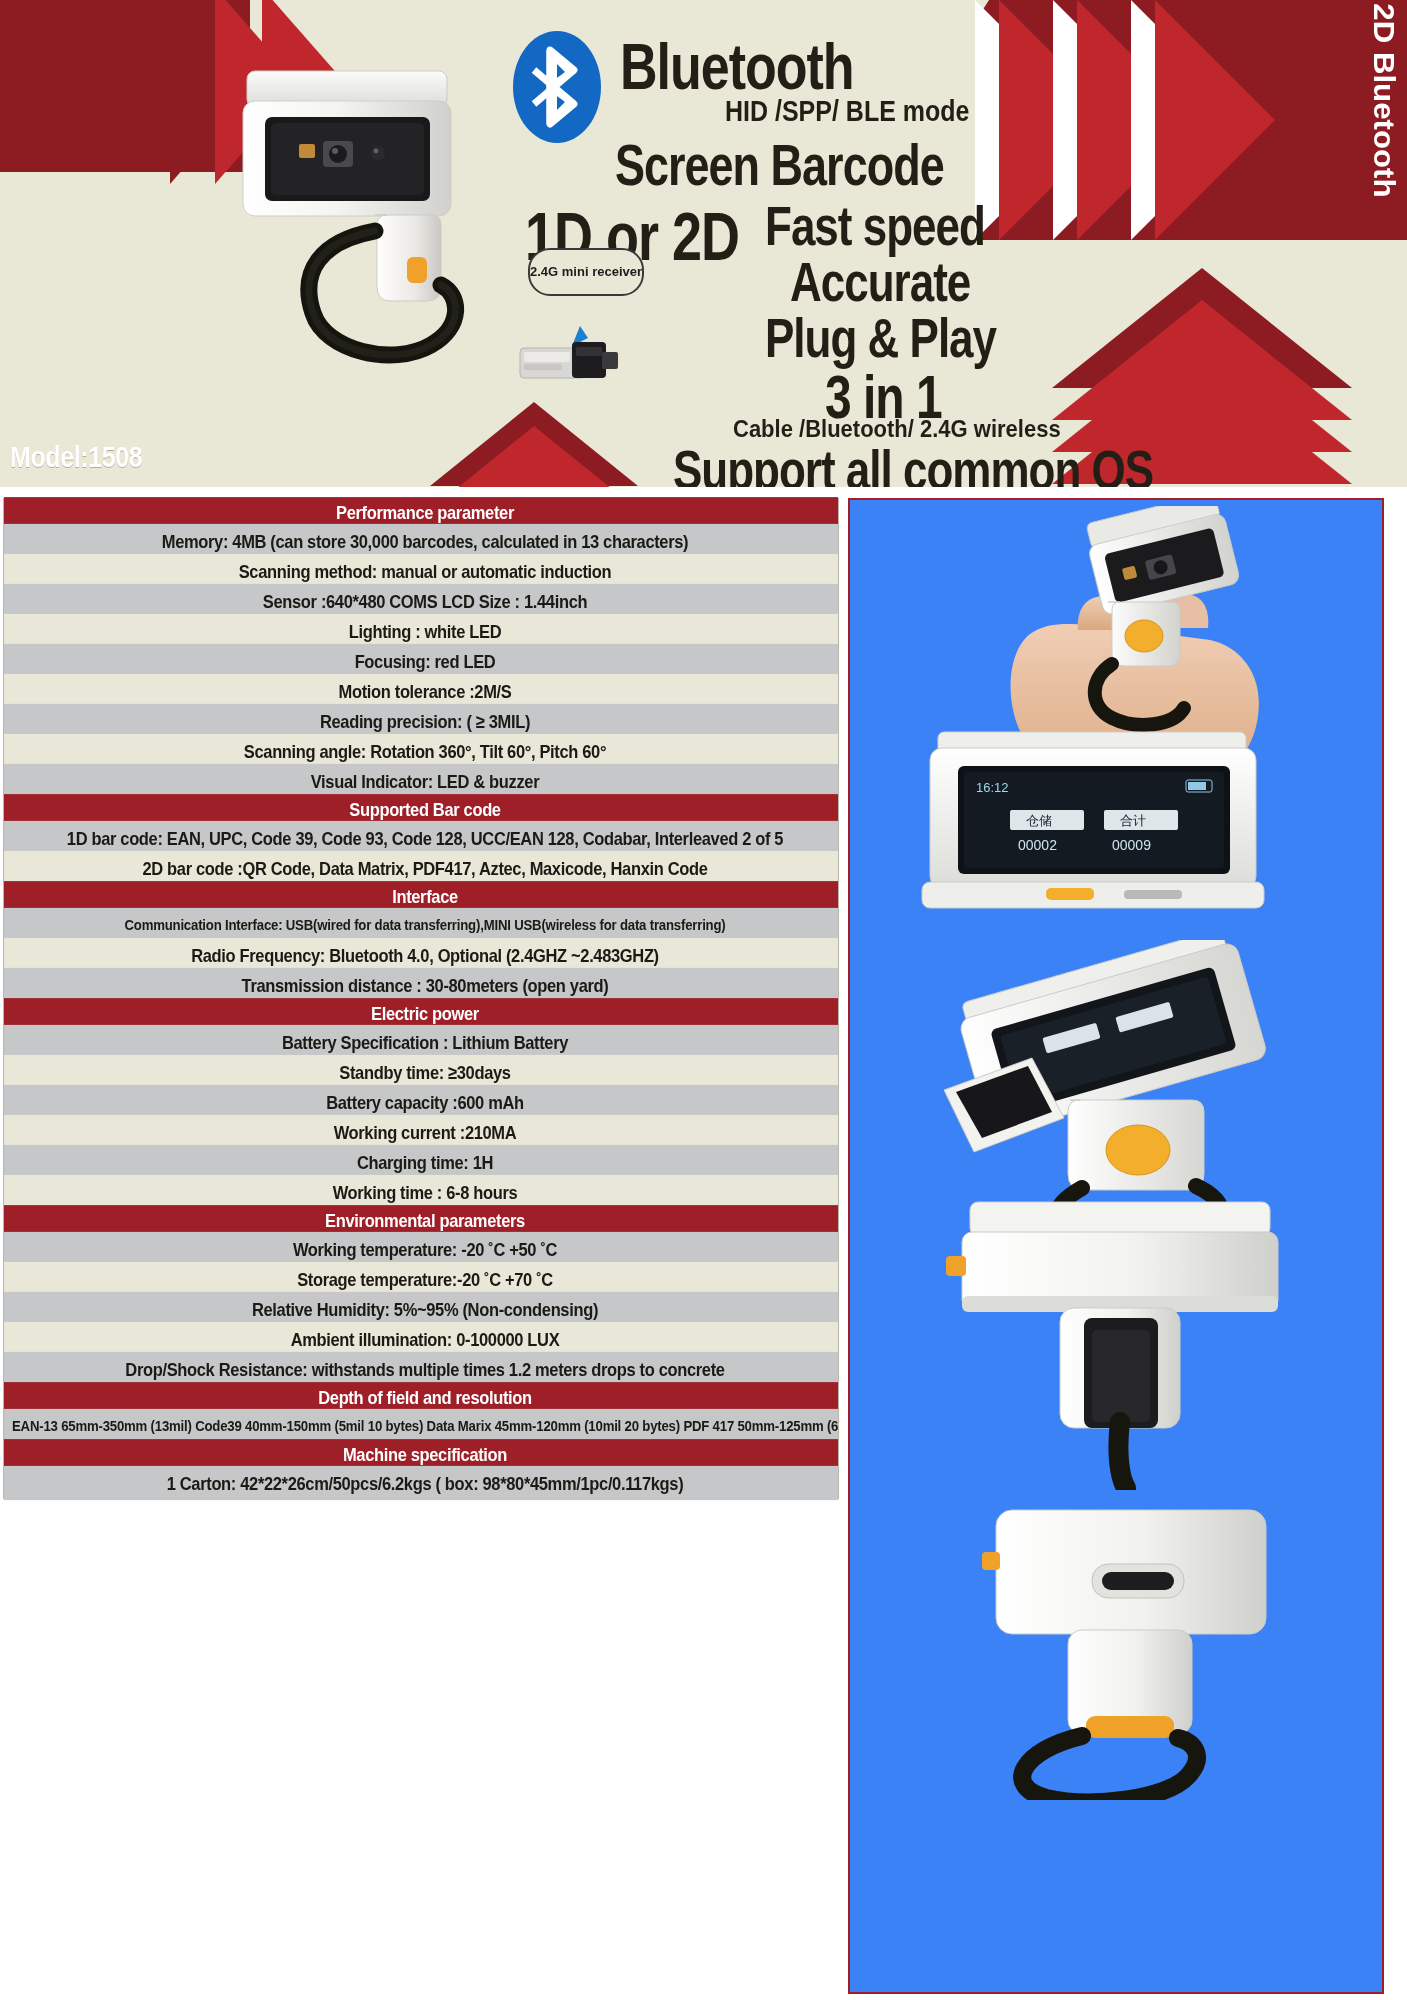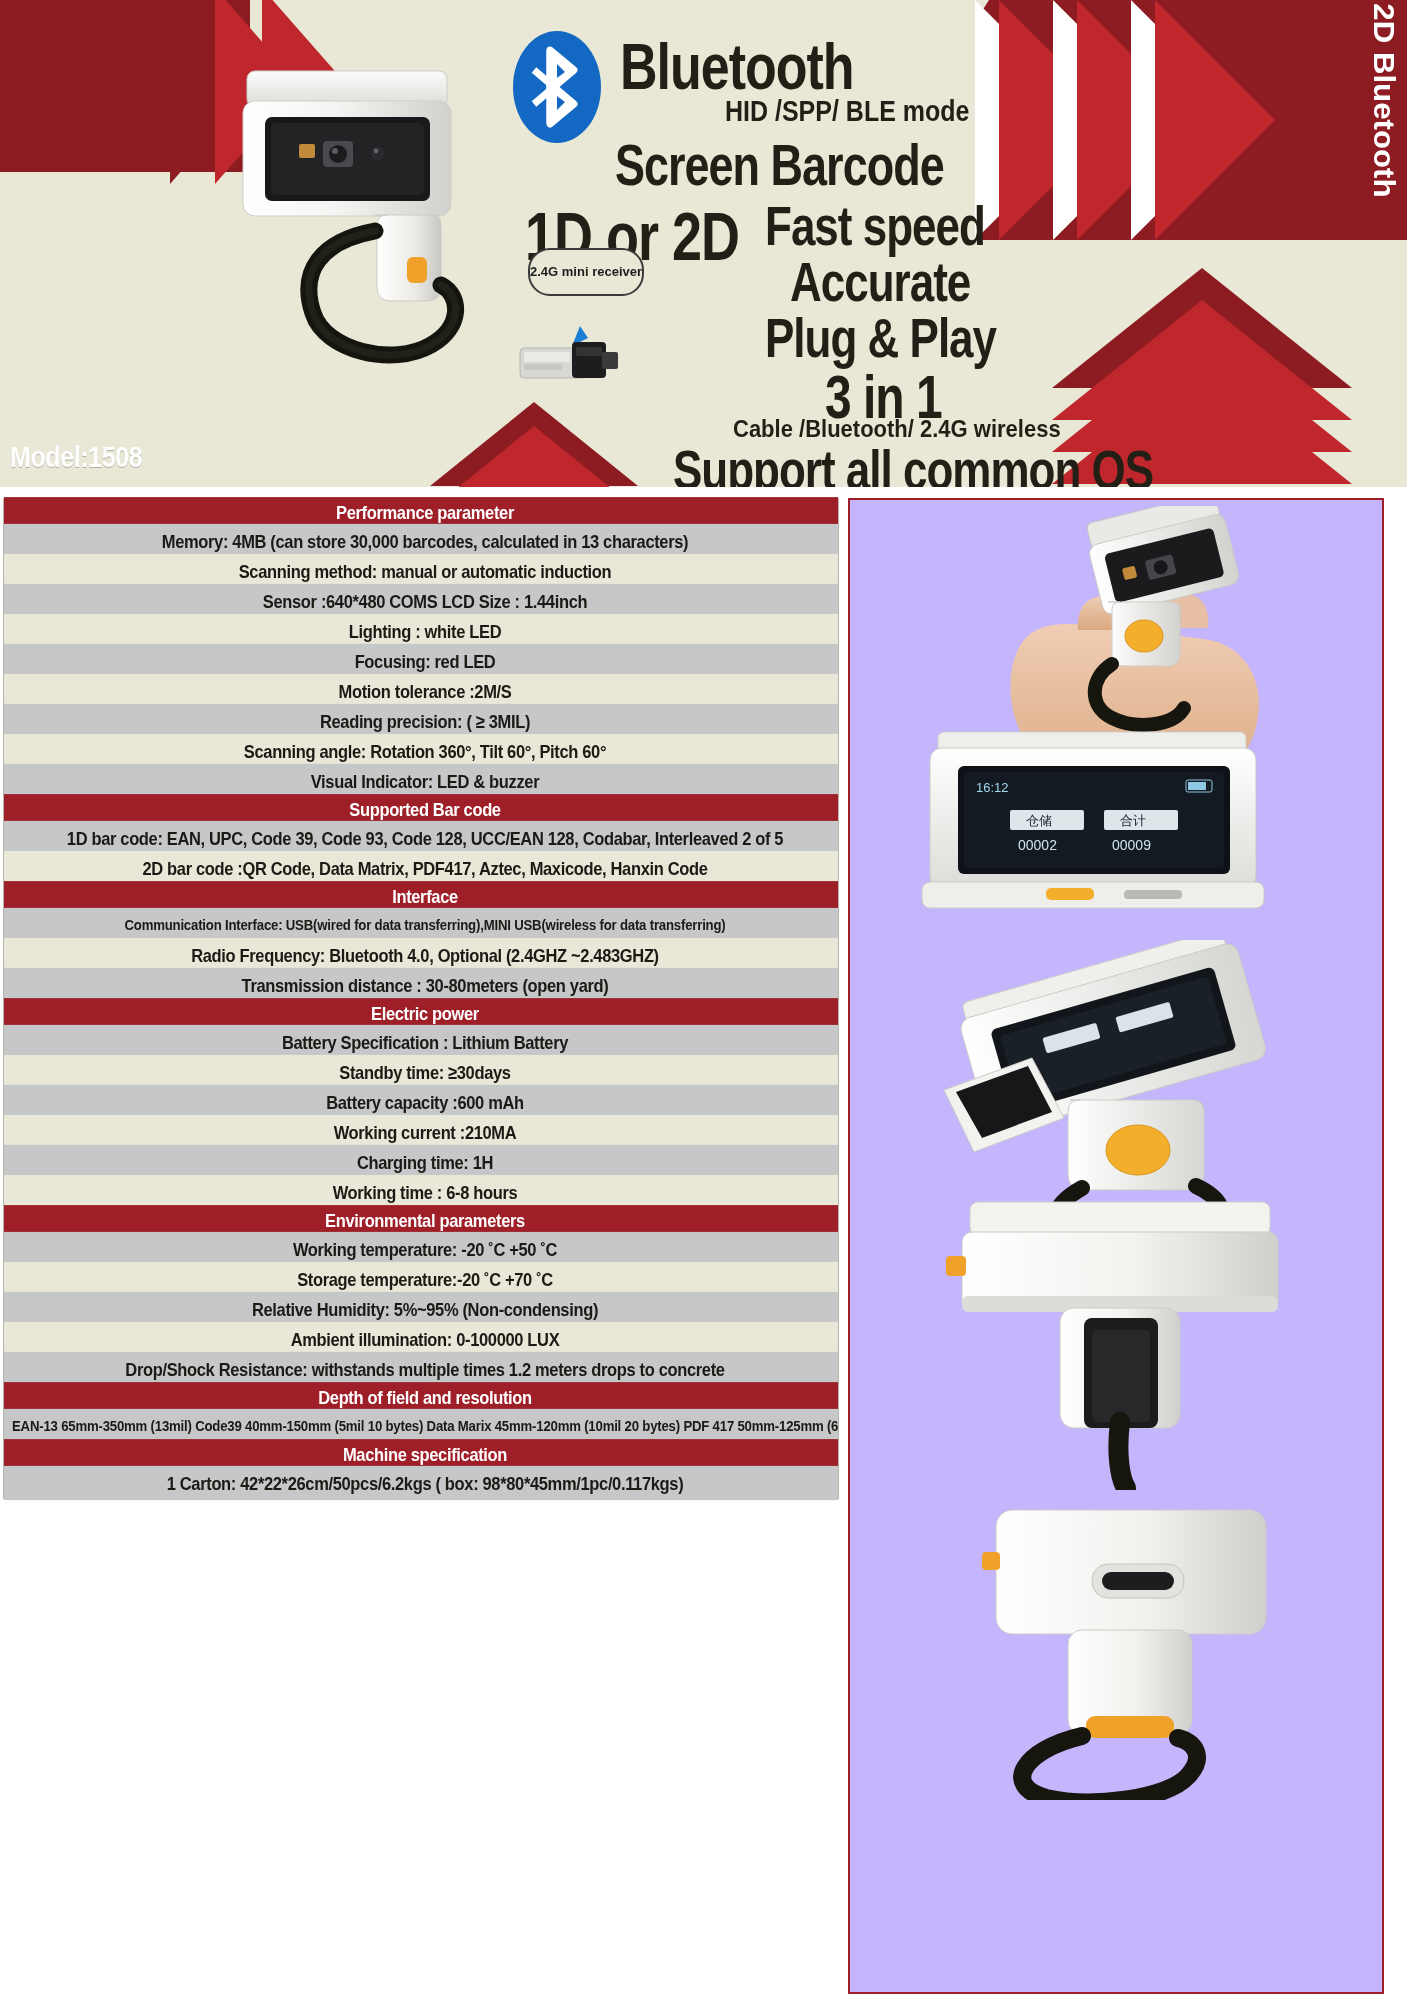--- a/index.html
+++ b/index.html
@@ -146,21 +146,21 @@
   .row.cream{background:#e9e7d7;}
   .row.hdr{
     background:#9e1f28;color:#ffffff;font-size:16.5px;
     height:27px;line-height:19px;padding-top:4px;
   }
   .row.small{font-size:13.2px;letter-spacing:-0.2px;}
 
   
   .photoPanel{
     position:absolute;left:848px;top:498px;width:536px;height:1496px;
-    border:2px solid #9e1f28;box-sizing:border-box;background:#c4b5fd;
+    border:2px solid #9e1f28;box-sizing:border-box;background:#3b82f6;
     overflow:hidden;
     text-decoration:underline;
   }
   .ph{position:absolute;}
 
   
   .footGap{position:absolute;left:0;top:1994px;width:1407px;height:6px;background:#fff;}
 </style>
 </head>
 <body>

